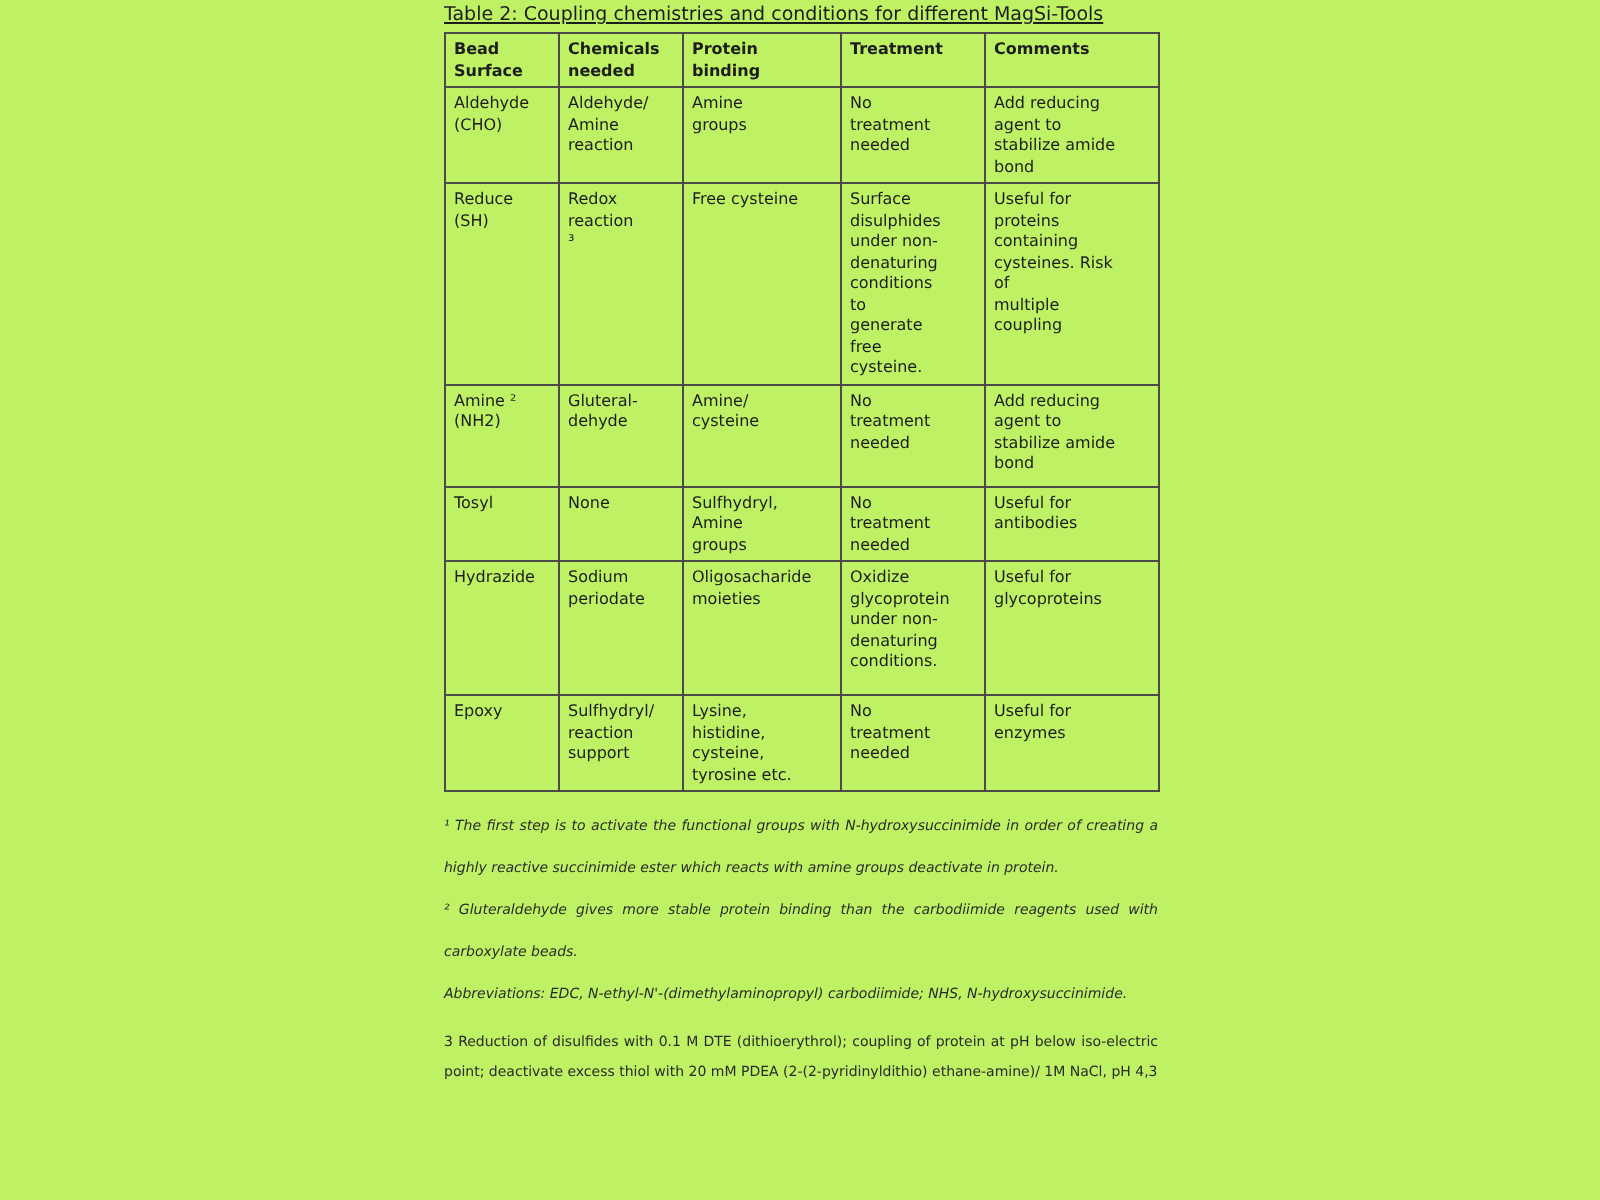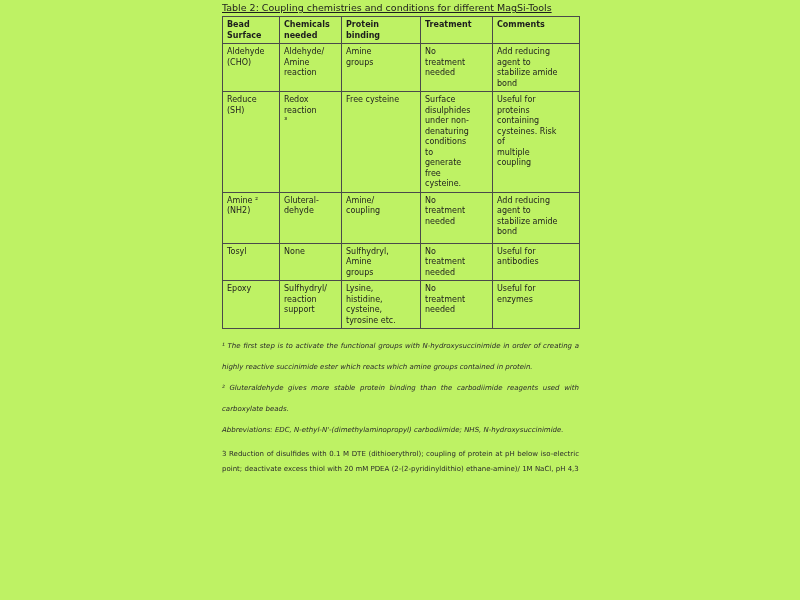--- a/index.html
+++ b/index.html
@@ -128,56 +128,70 @@
 containing
 cysteines. Risk of
 multiple coupling</td>
       </tr>
       <tr style="height:51px">
         <td>Amine ²
 (NH2)</td>
         <td>Gluteral-
 dehyde</td>
         <td>Amine/
-coupling</td>
+cysteine</td>
         <td>No treatment
 needed</td>
         <td>Add reducing
 agent  to
 stabilize amide
 bond</td>
       </tr>
       <tr style="height:27px">
         <td>Tosyl</td>
         <td>None</td>
         <td>Sulfhydryl,
 Amine groups</td>
         <td>No treatment
 needed</td>
         <td>Useful for
 antibodies</td>
+      </tr>
+      <tr style="height:67px">
+        <td>Hydrazide</td>
+        <td>Sodium
+periodate</td>
+        <td>Oligosacharide
+moieties</td>
+        <td>Oxidize
+glycoprotein
+under non-
+denaturing
+conditions.</td>
+        <td>Useful for
+glycoproteins</td>
       </tr>
       <tr style="height:41px">
         <td>Epoxy</td>
         <td>Sulfhydryl/
 reaction
 support</td>
         <td>Lysine,
 histidine,
 cysteine,
 tyrosine etc.</td>
         <td>No treatment
 needed</td>
         <td>Useful for
 enzymes</td>
       </tr>
     </tbody>
       </table>
 
     <div class="footnotes">
-      <p class="fn">¹ The first step is to activate the functional groups with N-hydroxysuccinimide in order of  creating a highly reactive succinimide ester which reacts which amine groups contained in protein.</p>
+      <p class="fn">¹ The first step is to activate the functional groups with N-hydroxysuccinimide in order of  creating a highly reactive succinimide ester which reacts with amine groups deactivate in protein.</p>
       <p class="fn">² Gluteraldehyde gives more stable protein binding than the carbodiimide reagents used with carboxylate beads.</p>
       <p class="fn">Abbreviations: EDC, N-ethyl-N'-(dimethylaminopropyl) carbodiimide; NHS, N-hydroxysuccinimide.</p>
       <p class="fn-plain">3 Reduction of disulfides with 0.1 M DTE (dithioerythrol); coupling of protein at pH below iso-electric point; deactivate excess thiol with 20 mM PDEA (2-(2-pyridinyldithio) ethane-amine)/ 1M NaCl, pH 4,3</p>
     </div>
 
   </div>
 </div>
 
 </body></html>

